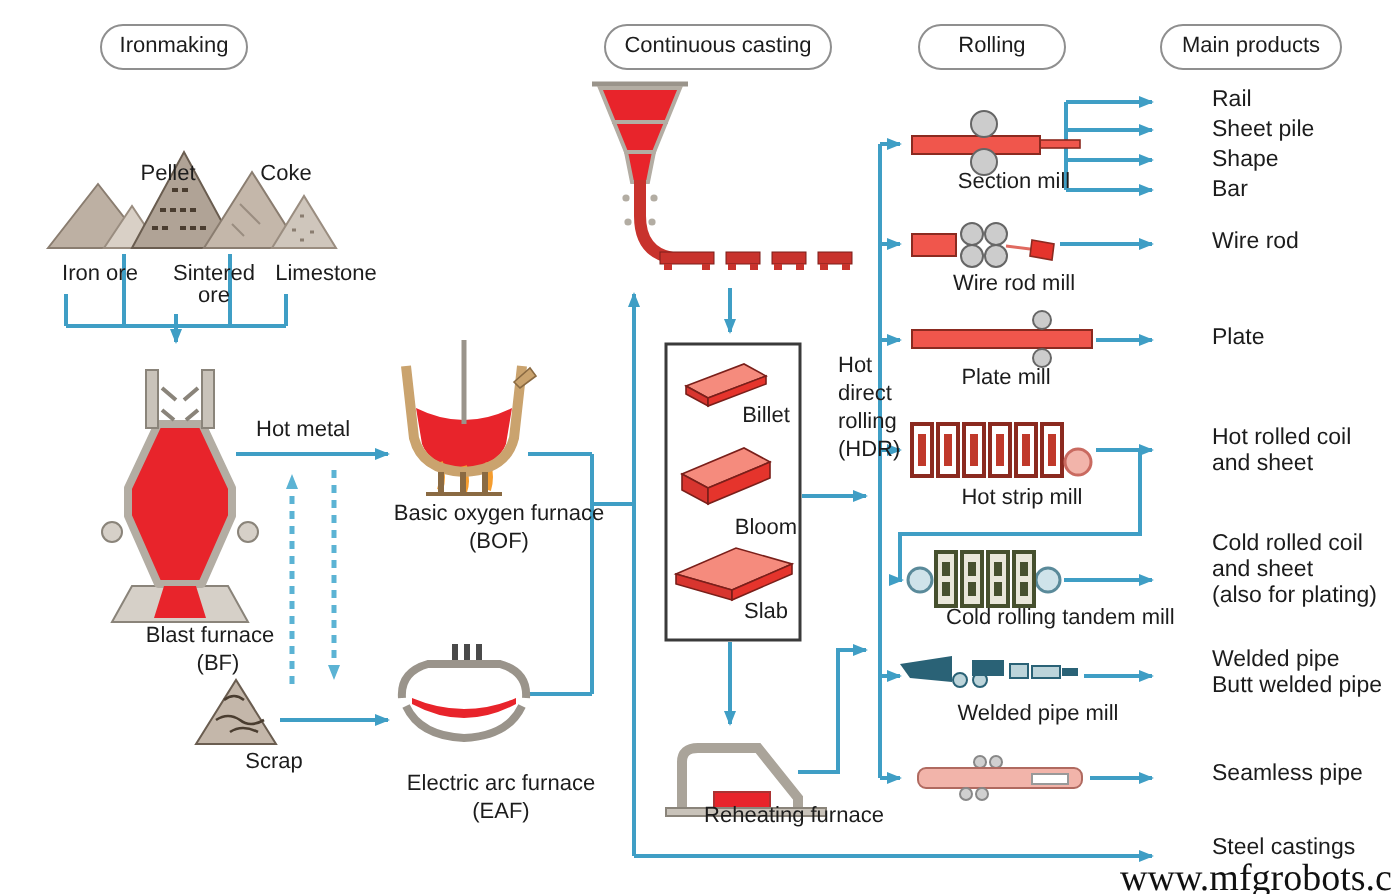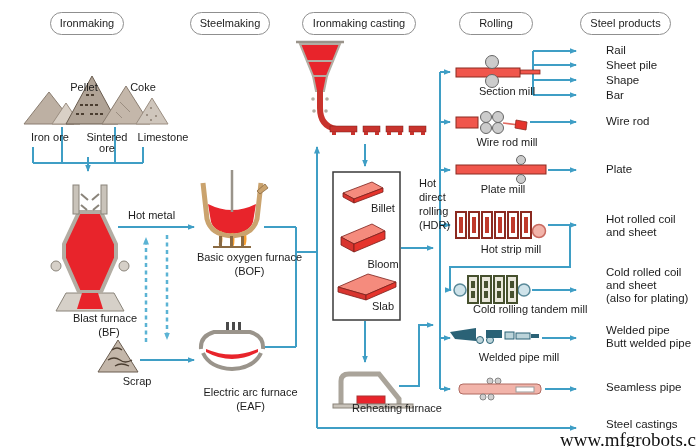--- a/index.html
+++ b/index.html
@@ -253,24 +253,23 @@
       <circle cx="490" cy="381" r="3" fill="#d0d0d0" stroke="#888" stroke-width="1"></circle>
       <circle cx="498" cy="381" r="3" fill="#d0d0d0" stroke="#888" stroke-width="1"></circle>
       <rect x="459" y="384" width="82" height="10" rx="4" fill="#f2b4aa" stroke="#b06a60" stroke-width="1"></rect>
       <circle cx="483" cy="397" r="3" fill="#d0d0d0" stroke="#888" stroke-width="1"></circle>
       <circle cx="491" cy="397" r="3" fill="#d0d0d0" stroke="#888" stroke-width="1"></circle>
       <rect x="516" y="387" width="18" height="5" fill="#ffffff" stroke="#999" stroke-width="1"></rect>
     </g>
   </svg>
 
   <div class="pill" style="left:50px;width:72px">Ironmaking</div>
-  <div class="pill" style="left:190px;width:78px">Steelmaking</div>
-  <div class="pill" style="left:302px;width:112px">Ironmaking casting</div>
+  <div class="pill" style="left:302px;width:112px">Continuous casting</div>
   <div class="pill" style="left:459px;width:72px">Rolling</div>
-  <div class="pill" style="left:580px;width:89px">Steel products</div>
+  <div class="pill" style="left:580px;width:89px">Main products</div>
 
   <div class="foot" style="left:560px;top:429px">www.mfgrobots.com</div>
 
   <div class="l c" style="left:44px;top:81px;width:46px">Pellet</div>
   <div class="l c" style="left:103px;top:81px;width:46px">Coke</div>
   <div class="l c" style="left:5px;top:131px;width:56px">Iron ore</div>
   <div class="l c" style="left:62px;top:131px;width:56px">Sintered</div>
   <div class="l c" style="left:62px;top:142px;width:56px">ore</div>
   <div class="l c" style="left:114px;top:131px;width:64px">Limestone</div>
   <div class="l c" style="left:96px;top:375px;width:48px">Scrap</div>

